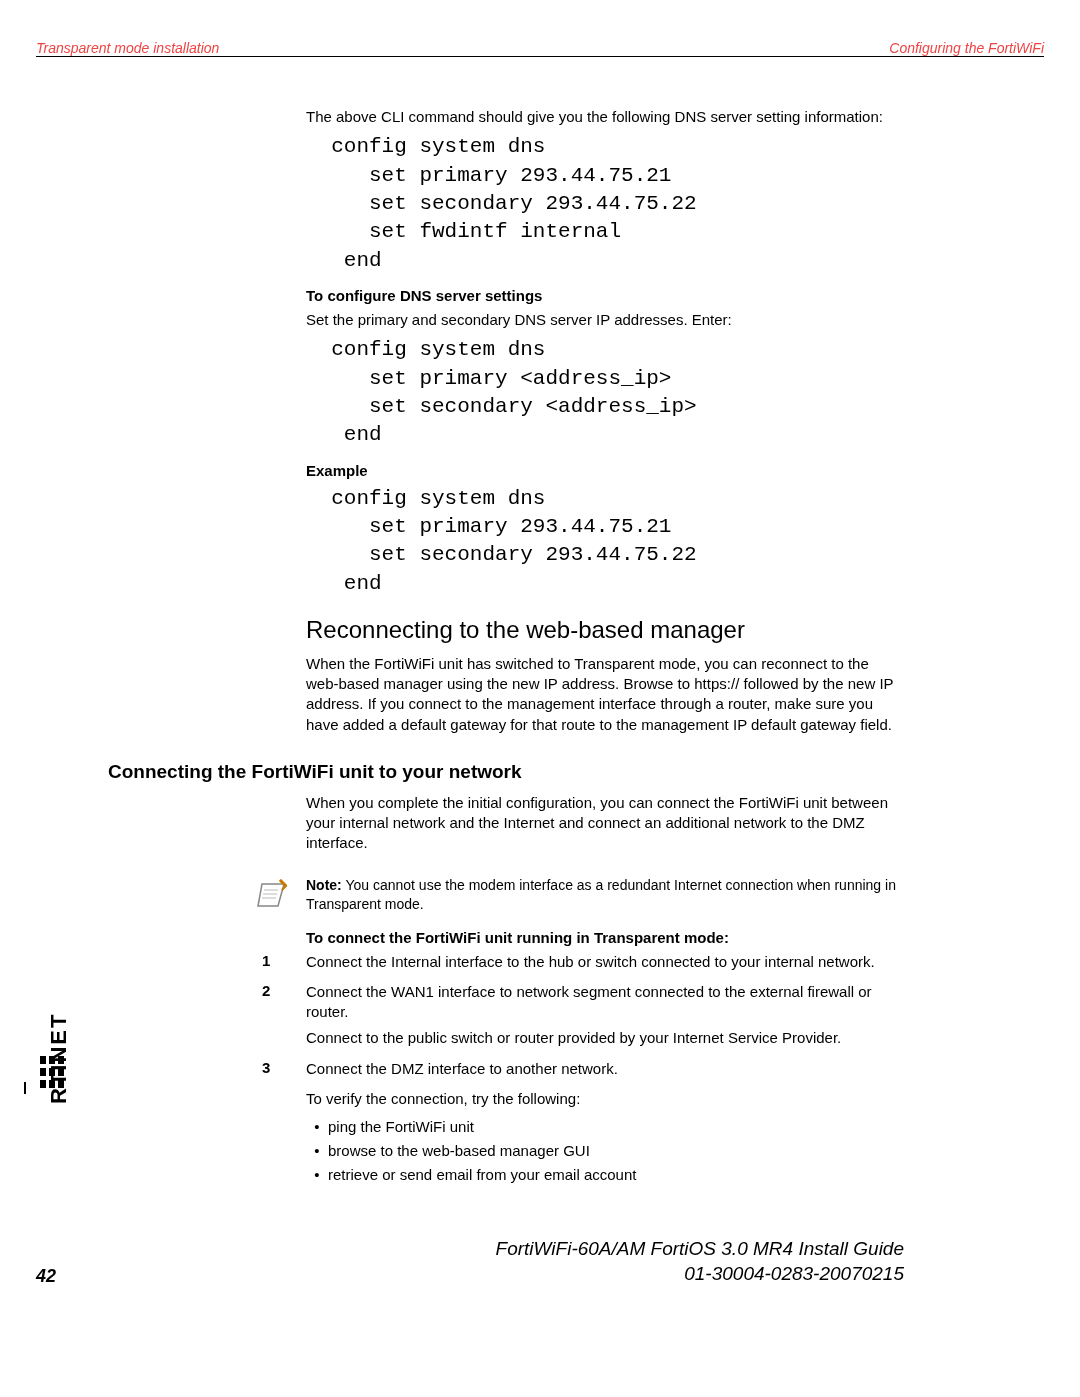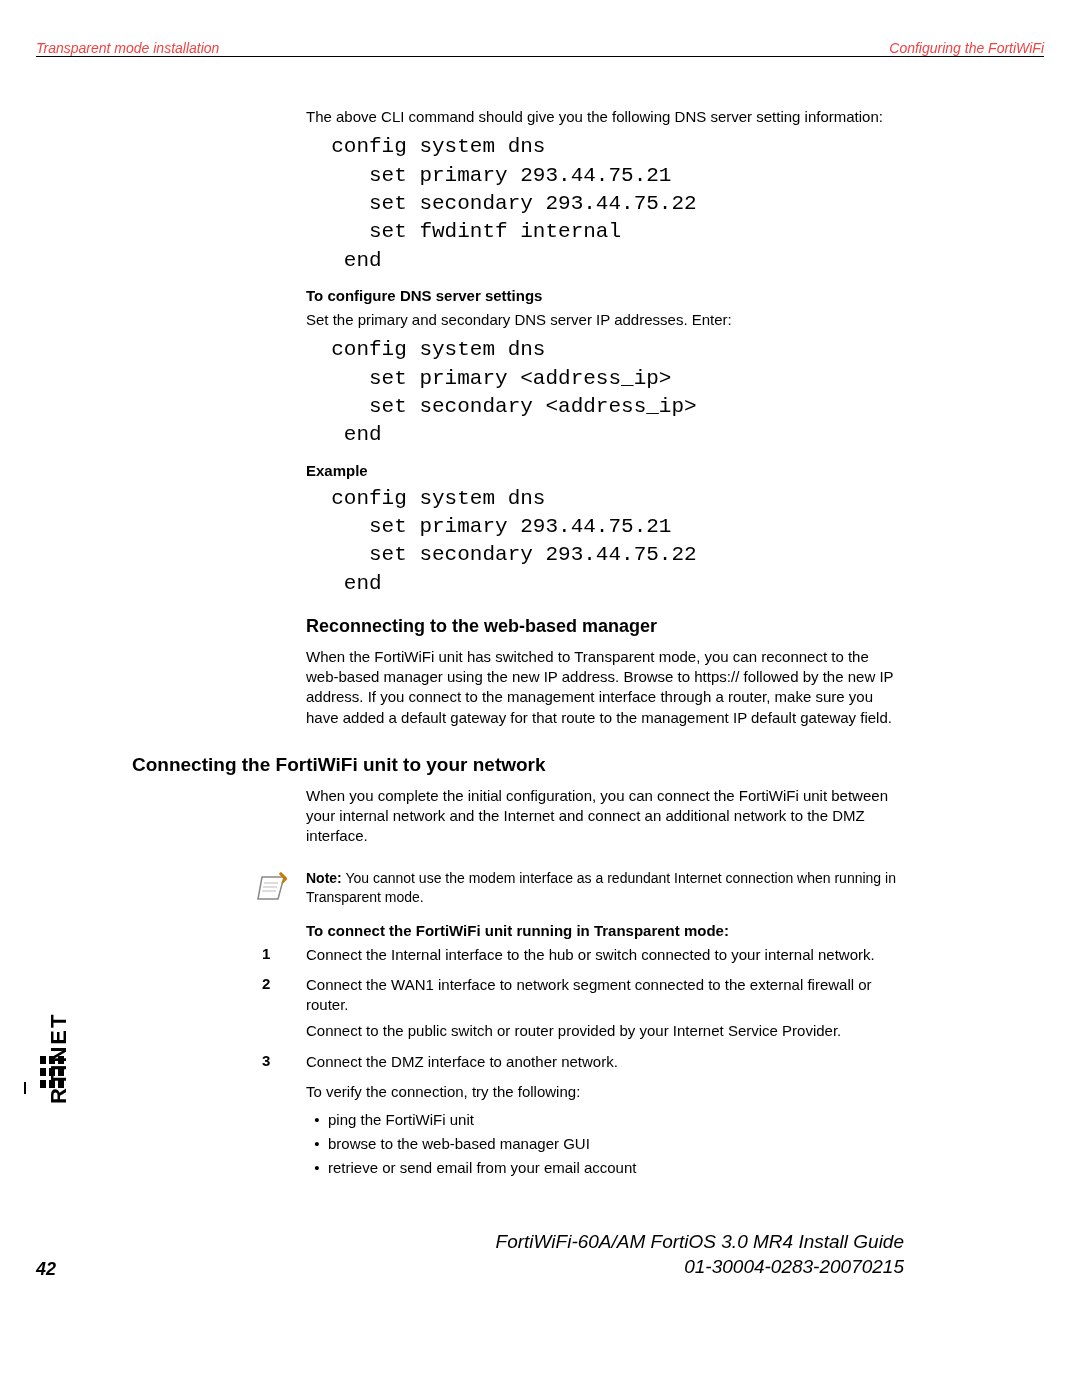--- a/index.html
+++ b/index.html
@@ -21,42 +21,42 @@
     font-size: 14px;
     color: #ef4444;
     border-bottom: 1px solid #000;
     margin-bottom: 50px;
   }
   .content {
     margin-left: 270px;
     margin-right: 140px;
   }
   .content-narrow {
-    margin-left: 96px;
+    margin-left: 72px;
     margin-right: 140px;
   }
   p {
     margin: 0 0 6px 0;
     line-height: 1.35;
   }
   pre {
     font-family: "Courier New", Courier, monospace;
     font-size: 21px;
     white-space: pre;
     margin: 6px 0 10px 0;
     line-height: 1.35;
   }
   .h-small {
     font-weight: 700;
     font-size: 15px;
     margin: 12px 0 6px 0;
   }
   .h-med {
-    font-weight: 700;
-    font-size: 18px;
+    font-weight: 400;
+    font-size: 24px;
     margin: 18px 0 10px 0;
   }
   .h-large {
     font-weight: 700;
     font-size: 19px;
     margin: 26px 0 10px 0;
   }
   .note-row {
     display: flex;
     align-items: flex-start;

